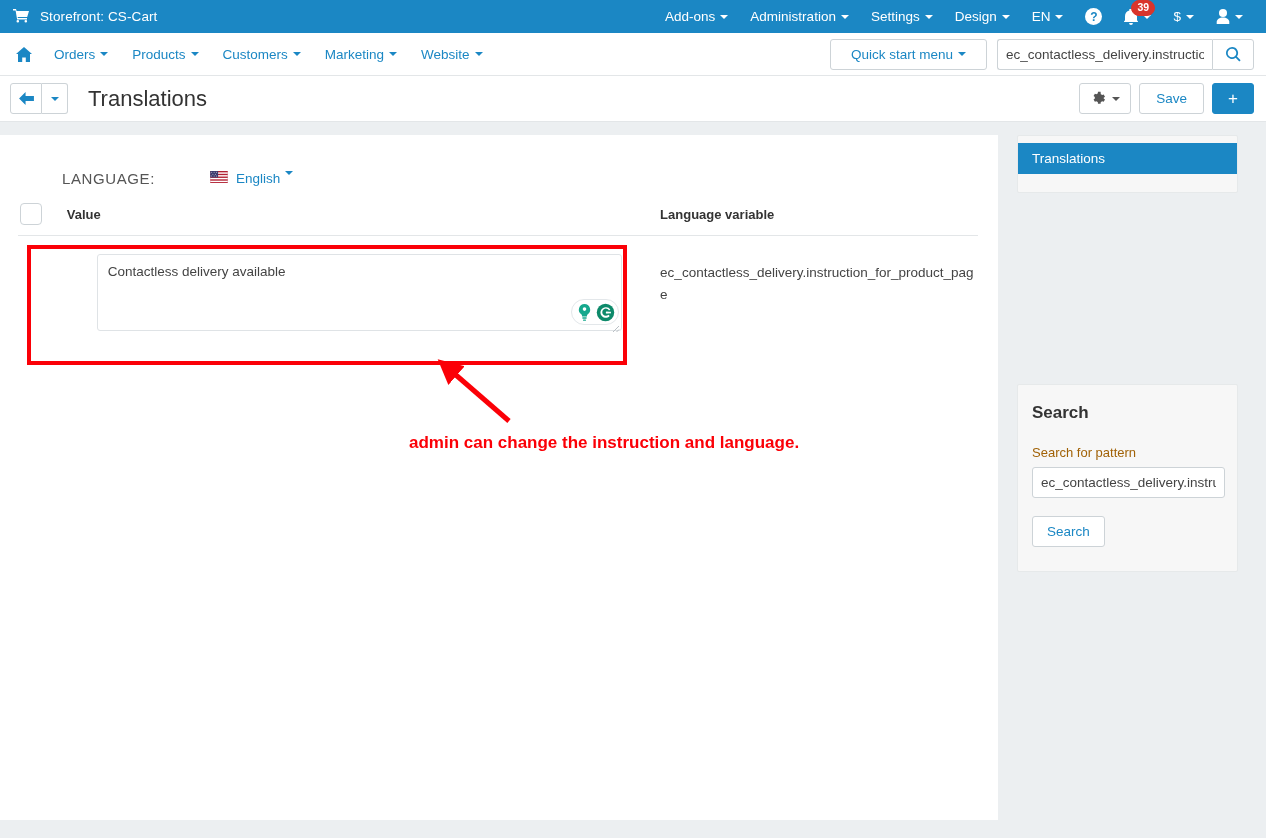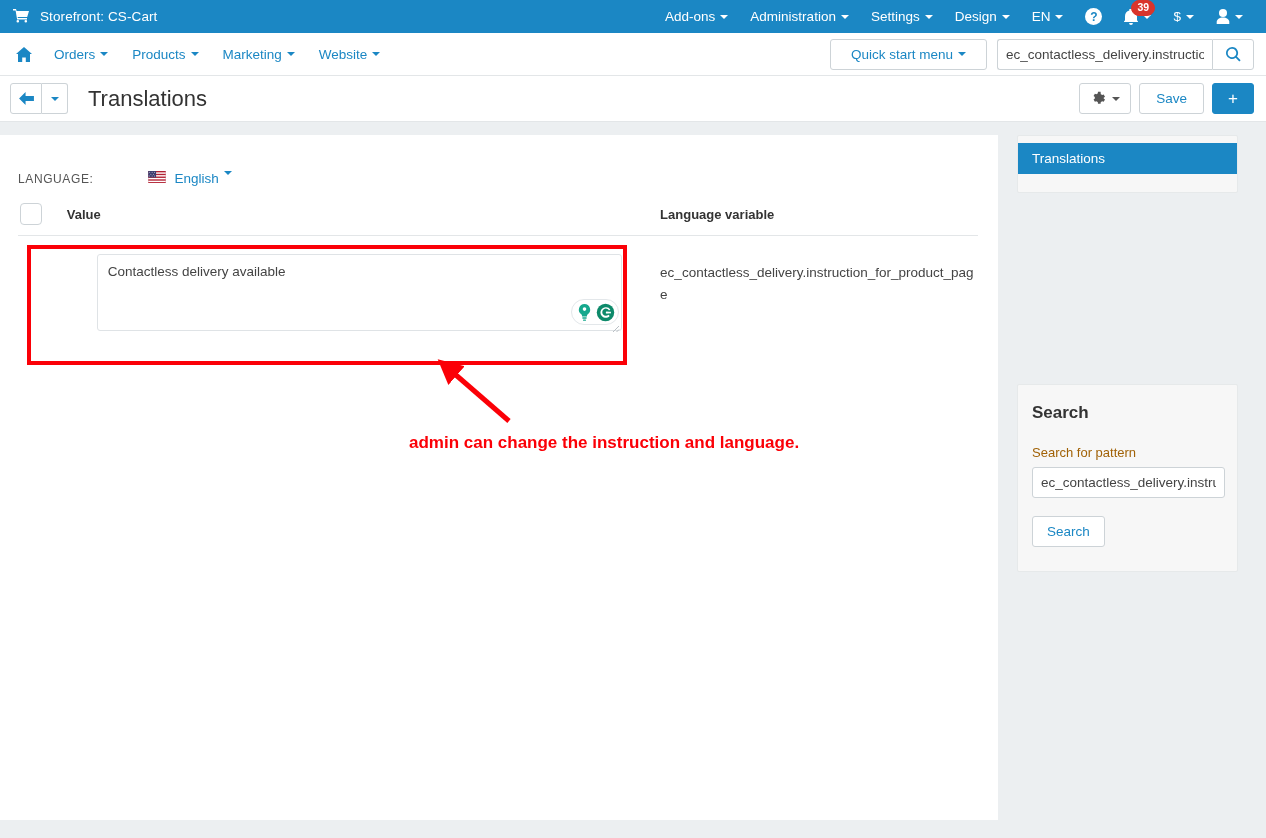--- a/index.html
+++ b/index.html
@@ -113,21 +113,21 @@
     display: flex; align-items: center; justify-content: center; cursor: pointer;
   }
 
   
   .workspace { position: relative; height: 712px; padding: 13px 0 0 0; }
   .main-panel {
     position: absolute; left: 0; top: 13px; width: 998px; height: 685px;
     background: #fff;
   }
   .lang-row { display: flex; align-items: center; padding: 27px 0 0 18px; height: 60px; }
-  .lang-label { font-size: 12px; color: #555; letter-spacing: .6px; font-weight: normal; }
+  .lang-label { font-size: 15px; color: #555; letter-spacing: .6px; font-weight: normal; margin-left: 44px; }
   .lang-select { display: flex; align-items: flex-start; margin-left: 55px; cursor: pointer; }
   .flag { width: 18px; height: 12px; margin-right: 8px; display: block; }
   .lang-name { color: #1b87c4; font-size: 13.5px; }
 
   table.tr-table { width: 960px; margin-left: 18px; border-collapse: collapse; }
   table.tr-table th {
     text-align: left; font-size: 13px; font-weight: bold; color: #333;
     padding: 8px 0 10px 0; border-bottom: 1px solid #e3e6e8;
   }
   .th-check { width: 46px; padding-left: 2px !important; }
@@ -261,20 +261,24 @@
     <svg width="16" height="15" viewBox="0 0 16 15">
         <path fill="#1b87c4" d="M8 0 0 7h2v8h4.2v-4.6h3.6V15H14V7h2L8 0z"></path>
       </svg>
   </span>
   <span class="subnav-item">
     <span>Orders</span>
     <i class="caret"></i>
   </span>
   <span class="subnav-item">
     <span>Products</span>
+    <i class="caret"></i>
+  </span>
+  <span class="subnav-item">
+    <span>Customers</span>
     <i class="caret"></i>
   </span>
   <span class="subnav-item">
     <span>Marketing</span>
     <i class="caret"></i>
   </span>
   <span class="subnav-item">
     <span>Website</span>
     <i class="caret"></i>
   </span>

